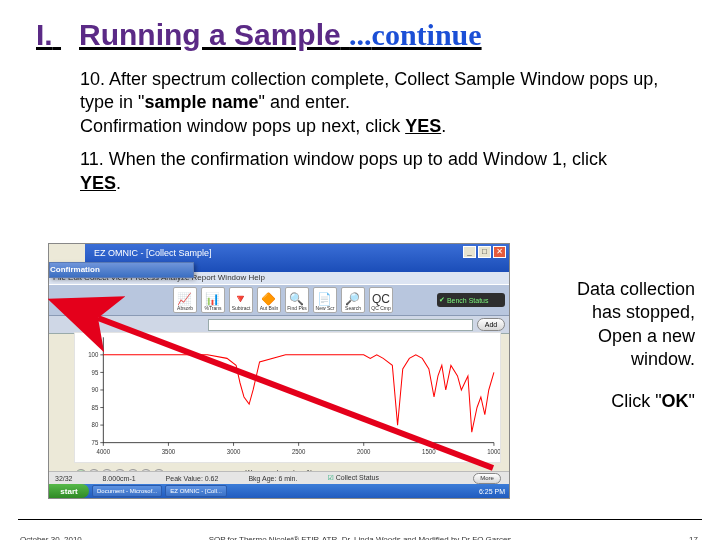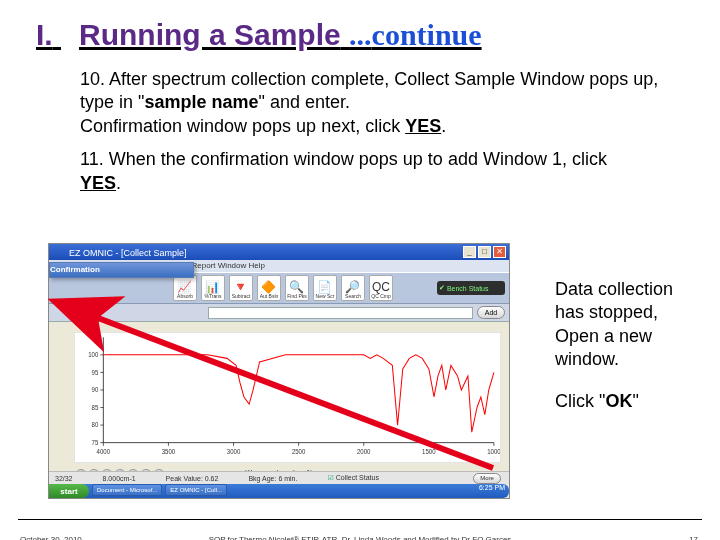--- a/index.html
+++ b/index.html
@@ -7,21 +7,21 @@
   .slide { position: relative; width: 720px; height: 540px; }
   .title { position: absolute; left: 36px; top: 18px; font-size: 30px; font-weight: bold; text-decoration: underline; }
   .title .roman { color: #5b2a86; }
   .title .continue { color: #1b4fd6; font-family: "Comic Sans MS", cursive; }
   .body-text { position: absolute; left: 60px; top: 68px; width: 610px; font-size: 18px; line-height: 1.3; margin-left: 20px; }
   .body-text p { margin-bottom: 10px; }
   .bold { font-weight: bold; }
   .uline { text-decoration: underline; }
   .screenshot-wrap { position: absolute; left: 48px; top: 243px; width: 462px; height: 256px; border: 1px solid #888; background: #ece9d8; }
   
-  .app-titlebar { height: 16px; background: linear-gradient(#3a6ed6, #1b4db8); color: #fff; font-size: 9px; padding-left: 20px; line-height: 18px; position: relative; }
+  .app-titlebar { height: 28px; background: linear-gradient(#3a6ed6, #1b4db8); color: #fff; font-size: 9px; padding-left: 9px; line-height: 18px; position: relative; margin-left: 36px; }
   .app-titlebar .winbtns { position: absolute; right: 3px; top: 2px; display: flex; gap: 2px; }
   .winbtn { width: 13px; height: 12px; background: #e8e4d0; border: 1px solid #fff; font-size: 8px; text-align: center; line-height: 10px; color: #333; }
   .winbtn.close { background: #e55b3c; color: #fff; }
   .app-menu { height: 12px; background: #dce4f2; font-size: 8px; color: #333; padding-left: 4px; line-height: 12px; }
   .app-toolbar { height: 32px; background: #b8c6de; border-top: 1px solid #fff; border-bottom: 1px solid #8a9ab5; padding: 2px 4px; display: flex; align-items: center; gap: 3px; }
   .tb-icons { margin-left: 120px; display: flex; gap: 4px; }
   .tb-icon { width: 24px; height: 26px; background: #fff; border: 1px solid #aaa; border-radius: 2px; display: flex; flex-direction: column; align-items: center; justify-content: flex-end; font-size: 5px; color: #333; padding-bottom: 1px; }
   .tb-icon .glyph { font-size: 12px; line-height: 12px; }
   .tb-status { margin-left: auto; width: 68px; height: 14px; background: #2e2e2e; border-radius: 3px; display:flex; align-items:center; color:#7cf47c; font-size:7px; gap:2px; padding-left:2px;}
   .tb-status::before { content:"✔"; color:#7cf47c; }
@@ -29,40 +29,40 @@
   .subbar-field { flex: 1; height: 12px; background:#fff; border:1px solid #9aa; margin-left: 155px;}
   .subbar-add { width: 28px; height: 13px; margin-left: 4px; background: linear-gradient(#fefefe,#d8d8d8); border:1px solid #888; border-radius:7px; font-size:7px; text-align:center; line-height:11px;}
   .plot-area { position: absolute; left: 25px; top: 88px; right: 8px; bottom: 35px; background: #fff; border: 1px solid #e3e3e3; }
   .plot-svg { width: 100%; height: 100%; display:block; }
   .yaxis-label { position:absolute; left:4px; top: 50%; transform: translateY(-50%) rotate(-90deg); transform-origin:center; font-size:7px; color:#333; white-space:nowrap;}
   .xaxis-label { position:absolute; left:0; right:0; bottom:22px; text-align:center; font-size:7px; color:#333;}
   .statusbar { position:absolute; left:0; right:0; bottom:14px; height:13px; background:#e5e5e5; font-size:7px; color:#333; display:flex; align-items:center; border-top:1px solid #bbb; padding:0 6px;}
   .statusbar span { margin-right: 30px; }
   .statusbar .more { margin-left:auto; margin-right:2px; width:28px; height:11px; background:linear-gradient(#fefefe,#d8d8d8); border:1px solid #888; border-radius:6px; font-size:6px; text-align:center; line-height:9px;}
   .statusbar .chk::before{content:"☑"; color:#2a7; margin-right:2px;}
-  .taskbar { position:absolute; left:0; right:0; bottom:0; height:14px; background: linear-gradient(#3b7cd8,#215cbf); display:flex; align-items:flex-start;border-radius:6px; }
+  .taskbar { position:absolute; left:0; right:0; bottom:0; height:14px; background: linear-gradient(#3b7cd8,#215cbf); display:flex; align-items:center; }
   .startbtn { height:14px; width:40px; background: linear-gradient(#57b94a,#2f8a25); color:#fff; font-size:8px; font-weight:bold; display:flex; align-items:center; justify-content:center; border-radius:0 8px 8px 0;}
   .task-tile { height:12px; margin-left:3px; background: linear-gradient(#5e93e2,#3a70c6); border:1px solid #2a5aac; border-radius:2px; font-size:6px; color:#fff; padding:0 4px; line-height:10px;}
   .task-clock { margin-left:auto; font-size:7px; color:#fff; padding-right:4px;}
   .graycircles { position:absolute; left:26px; bottom:17px; display:flex; gap:1px;}
   .gc { width:12px; height:12px; border-radius:50%; background: radial-gradient(circle at 30% 30%, #f5f5f5, #b0b0b0); border:1px solid #999; font-size:7px; text-align:center; line-height:11px; color:#555;}
   .gc.first { background: radial-gradient(circle at 30% 30%, #d8f5d8, #7dbb7d); }
   .arrows4 { position:absolute; left:122px; bottom:18px; font-size:9px; color:#2fa84f; letter-spacing:-1px;}
   .hatch { position:absolute; left:2px; bottom:18px; font-size:8px; font-weight:bold; letter-spacing:-2px;}
   
   .dlg { position:absolute; left:0px; top:18px; width:145px; background:#ece9d8; border:1px solid #5a7ab5; box-shadow: 2px 2px 4px rgba(0,0,0,.3);}
   .dlg-title { height:14px; background: linear-gradient(#6f95da,#3b6fc2); color:#fff; font-size:8px; padding-left:0; line-height:14px; font-weight:bold;}
   .dlg-body { padding:4px 5px; font-size:8px; color:#222;}
   .dlg-btn { display:inline-block; background: linear-gradient(#fdfdfd,#d5d5d5); border:1px solid #7b7b7b; border-radius:8px; height:13px; padding:0 8px; font-size:7px; line-height:11px; margin:2px 2px; color:#222;}
   .dlg-btn .gly { font-weight:bold; }
   .dlg-row { margin-top:2px;}
   
   .bigarrow { position:absolute; left:48px; top:243px; width:462px; height:256px; pointer-events:none; }
   
-  .side-text { position:absolute; left:555px; top:278px; width:140px; font-size:18px; line-height:1.3; }
+  .side-text { position:absolute; left:555px; top:278px; width:140px; font-size:18px; line-height:1.3;text-align:right; }
   .side-text p { margin-bottom:18px; }
   
   .footer { position:absolute; left:0; right:0; bottom:5px; font-size:8px; color:#333; font-family: Arial, sans-serif;}
   .footer .fl { position:absolute; left:20px; }
   .footer .fc { position:absolute; left:0; right:0; text-align:center;}
   .footer .fr { position:absolute; right:22px;}
   hr.bottomrule { position:absolute; left:18px; right:18px; bottom:20px; border:none; border-top:1px solid #000;}
 </style>
 </head>
 <body>

